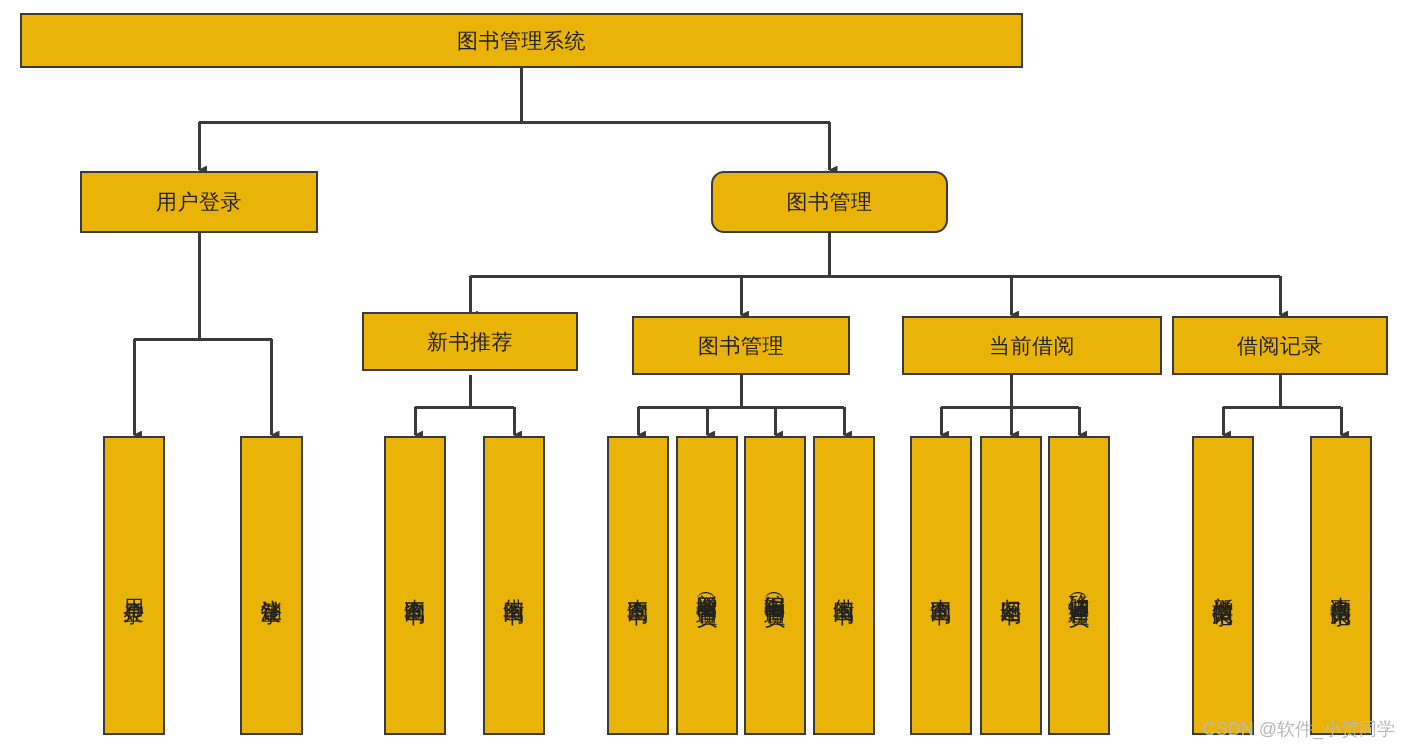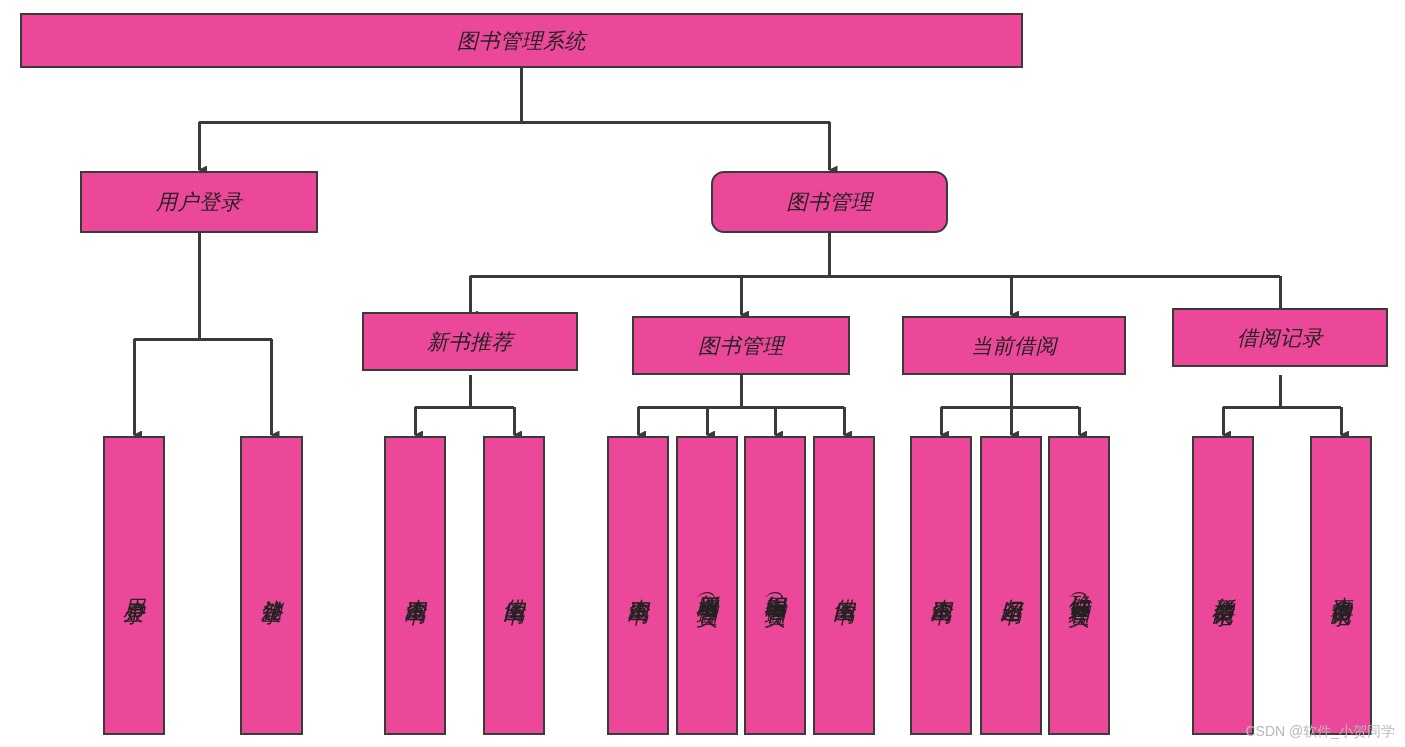--- a/index.html
+++ b/index.html
@@ -23,28 +23,27 @@
   svg#connector-layer {
     position: absolute;
     left: 0;
     top: 0;
     width: 1405px;
     height: 747px;
   }
   .node {
     position: absolute;
     box-sizing: border-box;
-    background: #ec4899;
+    background: #eab308;
     border: 2.5px solid #3a3a3a;
     display: flex;
     align-items: center;
     justify-content: center;
     color: #222222;
     z-index: 2;
-    font-style: italic;
   }
   .node-label {
     display: block;
     text-align: center;
     letter-spacing: 0.5px;
   }
   .node.horizontal .node-label {
     font-size: 21px;
     line-height: 1.2;
     white-space: nowrap;
@@ -59,21 +58,21 @@
     text-orientation: upright;
     font-size: 21px;
     line-height: 1.22;
     letter-spacing: 2px;
     max-height: 100%;
   }
   .watermark {
     position: absolute;
     right: 10px;
     bottom: 6px;
-    font-size: 14px;
+    font-size: 18px;
     color: #b9b9b9;
     white-space: nowrap;
     z-index: 3;
     font-family: "Liberation Sans", "DejaVu Sans", sans-serif;
     margin-top: 40px;
   }
 </style>
 </head>
 <body>
 
@@ -131,24 +130,24 @@
       </div>
       <div class="node horizontal" style="left: 711px; top: 171px; width: 237px; height: 62px; border-radius: 13px;">
         <span class="node-label">图书管理</span>
       </div>
       <div class="node horizontal" style="left: 362px; top: 312px; width: 216px; height: 59px;">
         <span class="node-label">新书推荐</span>
       </div>
       <div class="node horizontal" style="left: 632px; top: 316px; width: 218px; height: 59px;">
         <span class="node-label">图书管理</span>
       </div>
-      <div class="node horizontal" style="left: 902px; top: 316px; width: 224px; height: 59px;">
+      <div class="node horizontal" style="left: 902px; top: 316px; width: 260px; height: 59px;">
         <span class="node-label">当前借阅</span>
       </div>
-      <div class="node horizontal" style="left: 1172px; top: 308px; width: 216px; height: 59px;">
+      <div class="node horizontal" style="left: 1172px; top: 316px; width: 216px; height: 59px;">
         <span class="node-label">借阅记录</span>
       </div>
       <div class="node vertical" style="left: 103px; top: 436px; width: 62px; height: 299px;">
         <span class="node-label">用户登录</span>
       </div>
       <div class="node vertical" style="left: 240px; top: 436px; width: 63px; height: 299px;">
         <span class="node-label">注销登录</span>
       </div>
       <div class="node vertical" style="left: 384px; top: 436px; width: 62px; height: 299px;">
         <span class="node-label">查询图书</span>

